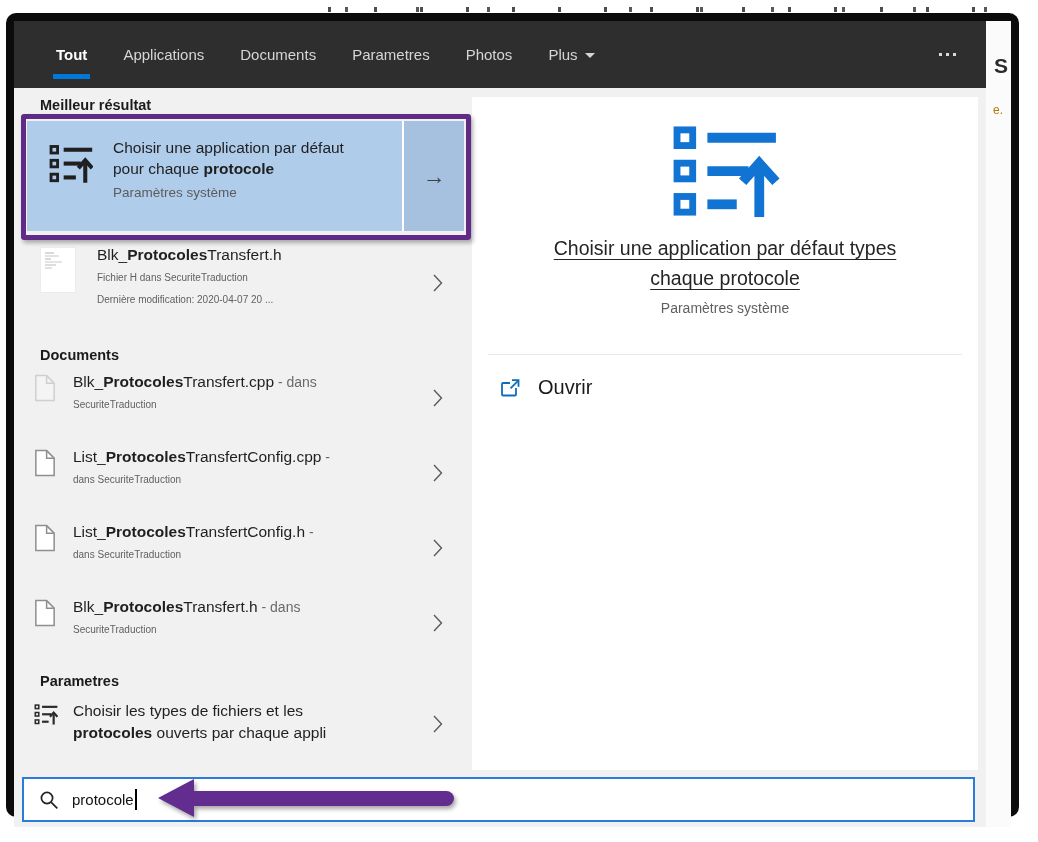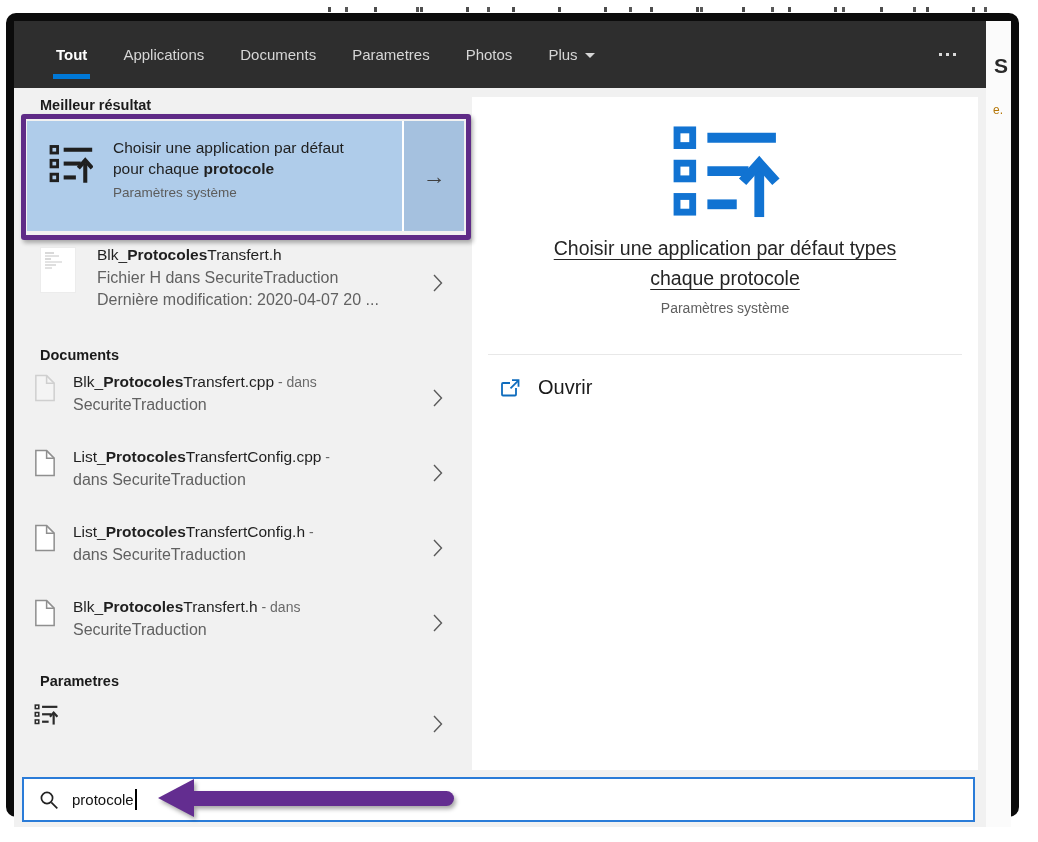--- a/index.html
+++ b/index.html
@@ -46,21 +46,21 @@
   .best-main { flex:1; background:#afccea; display:flex; padding:16px 0 0 22px; }
   .best-icon { width:44px; height:40px; margin:7px 20px 0 0; color:#1f1f1f; flex:none; }
   .best-title { font-size:15.5px; color:#1f1f1f; line-height:21px; }
   .best-sub { font-size:13.5px; color:#5c5c5c; margin-top:6px; }
   .best-arrow { width:62px; background:#a5c1df; border-left:2px solid #fff;
     display:flex; align-items:center; justify-content:center; color:#3f3f3f; font-size:23px; }
 
   .file-top { margin-top:13px; height:88px; position:relative; padding-left:26px; display:flex; }
   .ft-icon { width:36px; height:46px; margin:3px 21px 0 0; flex:none; }
   .row-title { font-size:15.5px; color:#1f1f1f; line-height:22px; }
-  .row-gray { font-size:16px; color:#616161; line-height:21px; margin-top:1px; }
+  .row-gray { font-size:10px; color:#616161; line-height:21px; margin-top:1px; }
   .muted-inline { color:#6a6a6a; font-weight:400; font-size:14px; }
 
   .doc-row { height:75px; position:relative; padding:6px 56px 0 20px; display:flex; }
   .dr-icon { width:22px; margin:3px 17px 0 0; flex:none; }
   .settings-row { height:73px; position:relative; padding:9px 56px 0 20px; display:flex; }
   .st-icon { width:24px; margin:4px 15px 0 0; flex:none; color:#2b2b2b; }
 
   .chev { position:absolute; right:18px; color:#5a5a5a; }
   .chev.c-mid { top:30px; } .chev.c-doc { top:24px; }
 
@@ -238,20 +238,24 @@
               <use href="#chevr"></use>
             </svg>
         </div>
 
         <div class="section-h mt6">Parametres</div>
 
         <div class="settings-row">
           <svg class="st-icon" width="24" height="21">
               <use href="#defapps"></use>
             </svg>
+          <div>
+            <div class="row-title">Choisir les types de fichiers et les</div>
+            <div class="row-title"><b>protocoles</b><span> ouverts par chaque appli</span></div>
+          </div>
           <svg class="chev c-doc" width="10" height="18">
               <use href="#chevr"></use>
             </svg>
         </div>
       </div>
 
       <div class="card">
         <svg class="card-icon">
             <use href="#defapps"></use>
           </svg>

